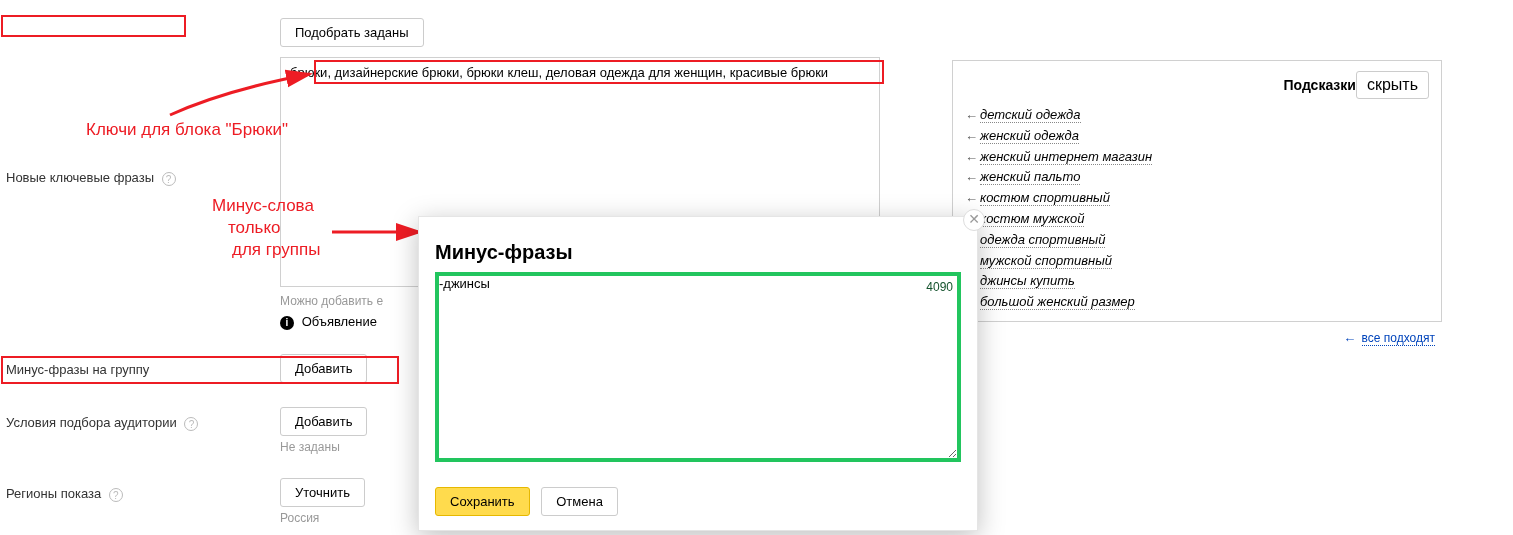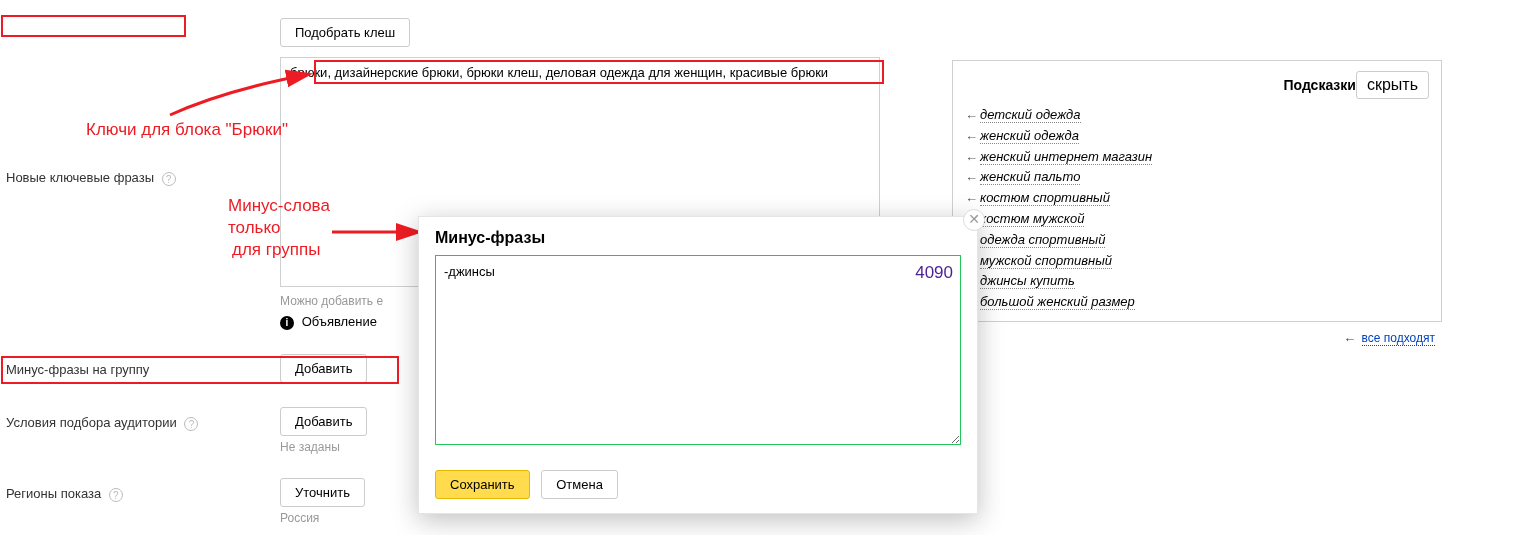--- a/index.html
+++ b/index.html
@@ -162,43 +162,42 @@
       border-radius: 50%;
       background: #fff;
       border: 1px solid #ddd;
       color: #999;
       text-align: center;
       line-height: 19px;
       cursor: pointer;
       font-size: 14px;
     }
     .modal-header {
-      padding: 12px 16px 8px 16px;
-      font-size: 16px;
+      padding: 24px 16px 8px 16px;
+      font-size: 20px;
       font-weight: bold;
     }
     .modal-body {
       padding: 0 16px 12px 16px;
       position: relative;
     }
     .modal-textarea {
       width: 100%;
       height: 190px;
-      border: 1px solid #22c55e;
-      padding: 8px;
+      border: 4px solid #22c55e;
       font-size: 13px;
       font-family: inherit;
       resize: both;
     }
     .char-count {
       position: absolute;
       right: 24px;
       top: 8px;
-      color: #4c1d95;
-      font-size: 17px;
+      color: #14532d;
+      font-size: 12px;
     }
     .modal-footer {
       padding: 10px 0 14px 16px;
     }
     .modal-footer .btn { margin-right: 8px; }
     .row2 { display: flex; align-items: flex-start; padding: 6px 0; }
     .row2 .label-col { padding-top: 8px; }
     .sub-hint { color: #999; font-size: 12px; margin-top: 4px; margin-left: 0; }
     .top-area { position: absolute; left: 0; top: 18px; width: 100%; }
   </style>
@@ -206,21 +205,21 @@
 <body>
 
 <div class="top-area">
 
   <div class="row">
     <div class="label-col">
       <span>Новые ключевые фразы</span>
       <span class="help-icon">?</span>
     </div>
     <div class="content-col">
-      <button class="btn">Подобрать клеш</button>
+      <button class="btn">Подобрать заданы</button>
       <textarea class="keywords-textarea" style="">брюки, дизайнерские брюки, брюки клеш, деловая одежда для женщин, красивые брюки</textarea>
       <div class="hint-text">Можно добавить е</div>
       <div class="info-row">
         <span class="info-icon">i</span>
         <span>Объявление</span>
       </div>
     </div>
   </div>
 
   <div class="row2" style="margin-top:18px;">
@@ -291,21 +290,21 @@
     <button class="btn">Отмена</button>
   </div>
 </div>
 
 <div class="red-box" style="left:1px; top:15px; width:185px; height:22px;"></div>
 <div class="red-box" style="left:314px; top:60px; width:570px; height:24px;"></div>
 <div class="red-box" style="left:425px; top:220px; width:130px; height:25px;"></div>
 <div class="red-box" style="left:1px; top:356px; width:398px; height:28px;"></div>
 
 <div class="red-text" style="left:86px; top:120px;">Ключи для блока "Брюки"</div>
-<div class="red-text" style="left:228px; top:196px;">Минус-слова</div>
+<div class="red-text" style="left:212px; top:196px;">Минус-слова</div>
 <div class="red-text" style="left:228px; top:218px;">только</div>
 <div class="red-text" style="left:232px; top:240px;">для группы</div>
 
 <svg class="arrow-svg" style="left:165px; top:60px;" width="155" height="60">
   <defs>
       <marker id="ah1" markerWidth="10" markerHeight="10" refX="8" refY="3" orient="auto">
         <path d="M0,0 L0,6 L9,3 z" fill="#ed1c24"></path>
       </marker>
     </defs>
   <path d="M 5 55 Q 60 30 145 14" stroke="#ed1c24" stroke-width="3" fill="none" marker-end="url(#ah1)"></path>

